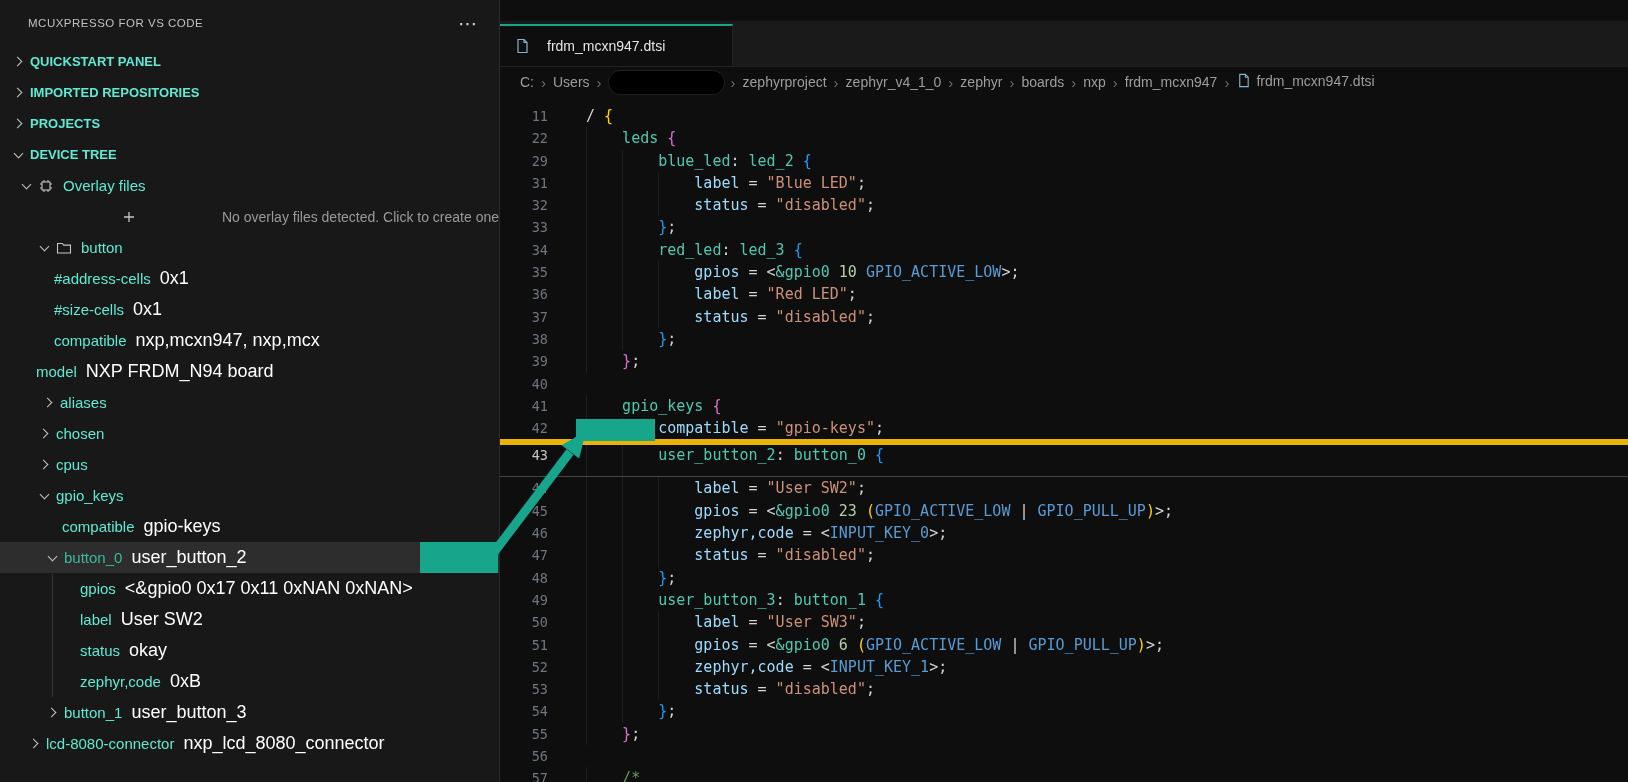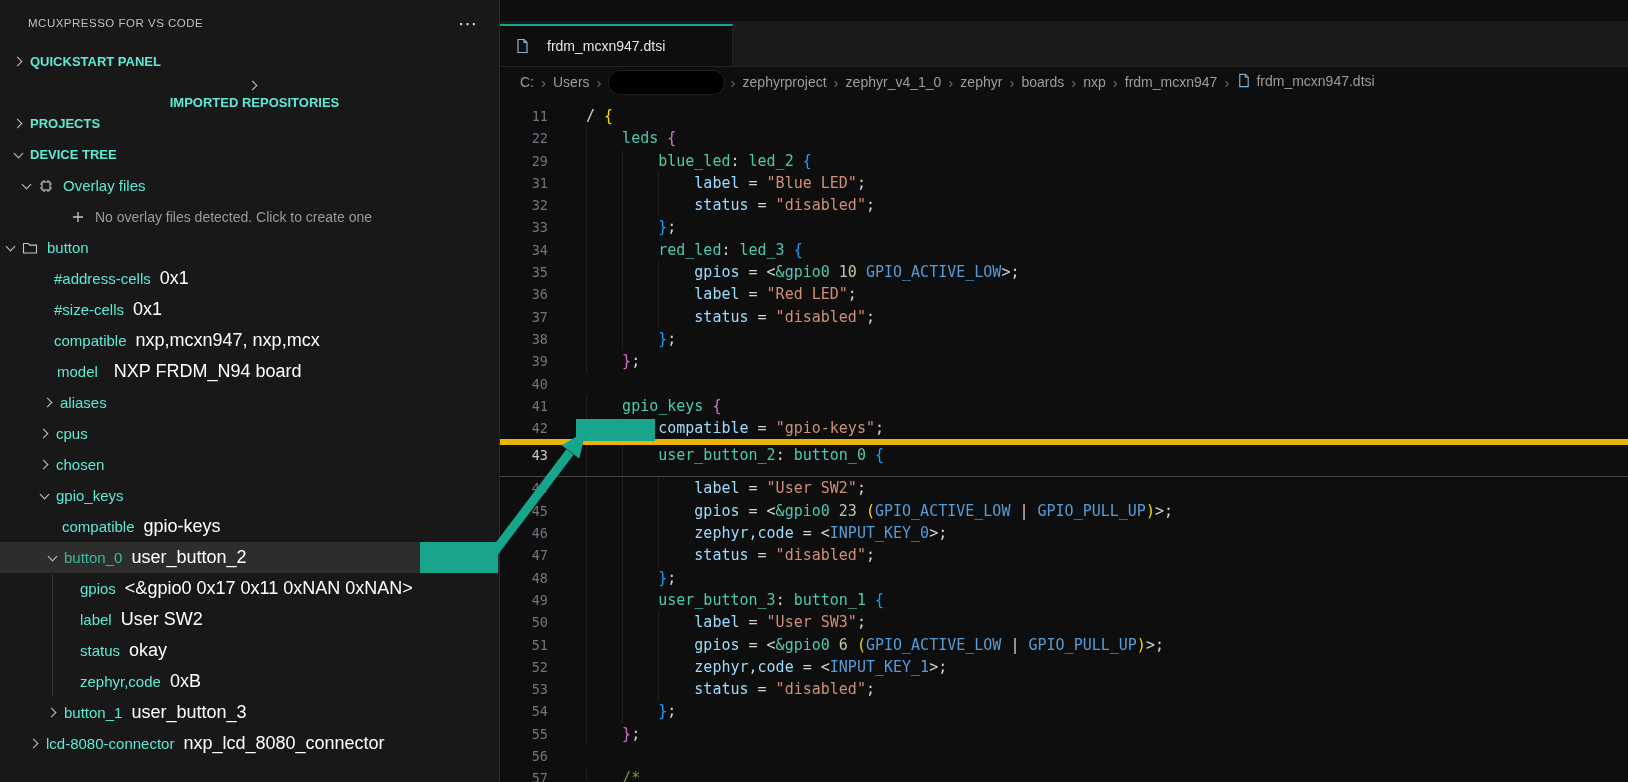--- a/index.html
+++ b/index.html
@@ -79,21 +79,21 @@
 <div class="sidebar">
   <div class="sb-header">
     <span class="sb-title">MCUXPRESSO FOR VS CODE</span>
     <span class="more">⋯</span>
   </div>
   <div id="tree">
       <div class="tree-row section" style="padding-left: 10px;">
         <span class="chev right"></span>
         <span class="lbl">QUICKSTART PANEL</span>
       </div>
-      <div class="tree-row section" style="padding-left: 10px; flex-direction: column;">
+      <div class="tree-row section" style="padding-left: 10px;">
         <span class="chev right"></span>
         <span class="lbl">IMPORTED REPOSITORIES</span>
       </div>
       <div class="tree-row section" style="padding-left: 10px;">
         <span class="chev right"></span>
         <span class="lbl">PROJECTS</span>
       </div>
       <div class="tree-row section" style="padding-left: 10px;">
         <span class="chev down"></span>
         <span class="lbl">DEVICE TREE</span>
@@ -101,30 +101,30 @@
       <div class="tree-row" style="padding-left: 18px;">
         <span class="chev down"></span>
         <span class="tico">
           <svg viewBox="0 0 16 16" width="16" height="16">
             <rect x="4" y="4" width="8" height="8" fill="none" stroke="#c5c5c5" stroke-width="1.1"></rect>
             <path d="M6 2v2M10 2v2M6 12v2M10 12v2M2 6h2M2 10h2M12 6h2M12 10h2" stroke="#c5c5c5" stroke-width="1.1"></path>
           </svg>
         </span>
         <span class="lbl">Overlay files</span>
       </div>
-      <div class="tree-row muted" style="padding-left: 52px;">
+      <div class="tree-row muted" style="padding-left: 28px; justify-content: space-between;">
         <span class="spacer"></span>
         <span class="tico">
           <svg viewBox="0 0 16 16" width="16" height="16">
             <path d="M8 3v10M3 8h10" stroke="#c5c5c5" stroke-width="1.3"></path>
           </svg>
         </span>
         <span class="lbl">No overlay files detected. Click to create one</span>
       </div>
-      <div class="tree-row" style="padding-left: 2px;">
+      <div class="tree-row" style="padding-left: 36px;">
         <span class="chev down"></span>
         <span class="tico">
           <svg viewBox="0 0 16 16" width="16" height="16">
             <path d="M1.5 13V3.5h4.8l1.4 1.6h6.8V13z" fill="none" stroke="#c5c5c5" stroke-width="1.1"></path>
           </svg>
         </span>
         <span class="lbl">button</span>
       </div>
       <div class="tree-row" style="padding-left: 36px;">
         <span class="spacer"></span>
@@ -134,36 +134,36 @@
       <div class="tree-row" style="padding-left: 36px;">
         <span class="spacer"></span>
         <span class="lbl">#size-cells</span>
         <span class="val">0x1</span>
       </div>
       <div class="tree-row" style="padding-left: 36px;">
         <span class="spacer"></span>
         <span class="lbl">compatible</span>
         <span class="val">nxp,mcxn947, nxp,mcx</span>
       </div>
-      <div class="tree-row" style="padding-left: 32px; gap: 7px;">
+      <div class="tree-row" style="padding-left: 18px;">
         <span class="spacer"></span>
         <span class="lbl">model</span>
         <span class="val">NXP FRDM_N94 board</span>
       </div>
       <div class="tree-row" style="padding-left: 40px;">
         <span class="chev right"></span>
         <span class="lbl">aliases</span>
       </div>
       <div class="tree-row" style="padding-left: 36px;">
         <span class="chev right"></span>
+        <span class="lbl">chosen</span>
+      </div>
+      <div class="tree-row" style="padding-left: 36px;">
+        <span class="chev right"></span>
         <span class="lbl">cpus</span>
-      </div>
-      <div class="tree-row" style="padding-left: 36px;">
-        <span class="chev right"></span>
-        <span class="lbl">chosen</span>
       </div>
       <div class="tree-row" style="padding-left: 36px;">
         <span class="chev down"></span>
         <span class="lbl">gpio_keys</span>
       </div>
       <div class="tree-row" style="padding-left: 44px;">
         <span class="spacer"></span>
         <span class="lbl">compatible</span>
         <span class="val">gpio-keys</span>
       </div>

